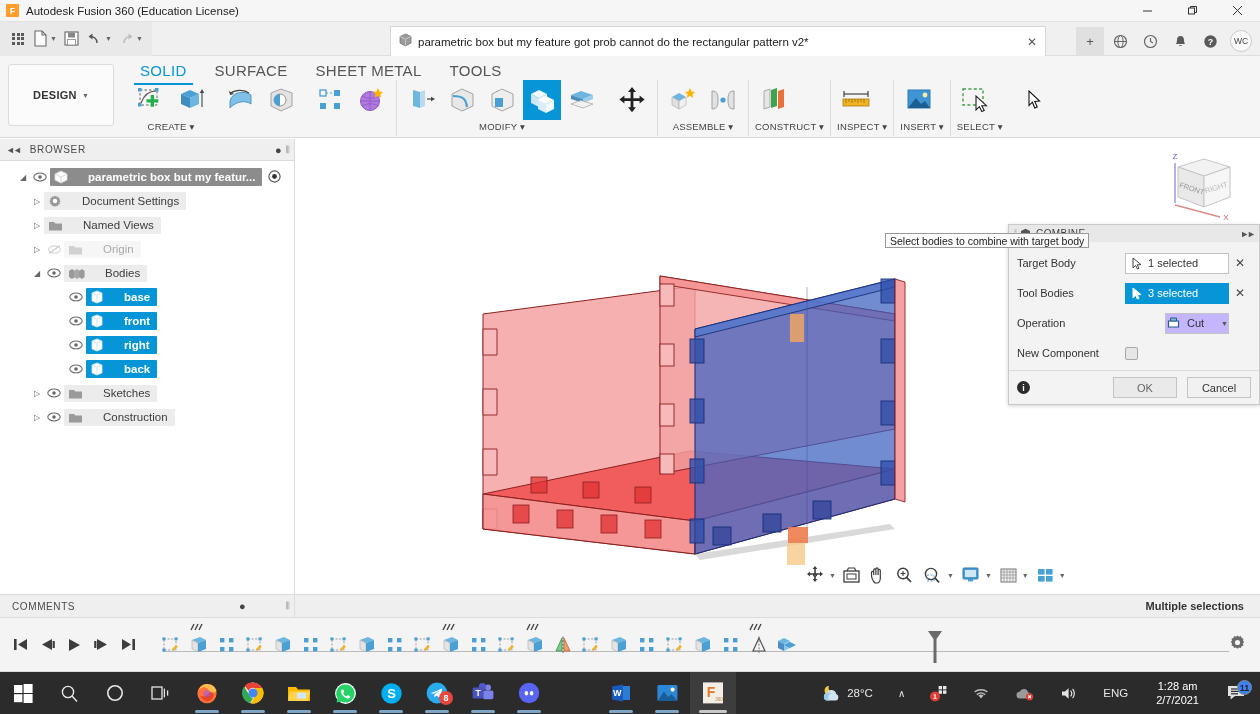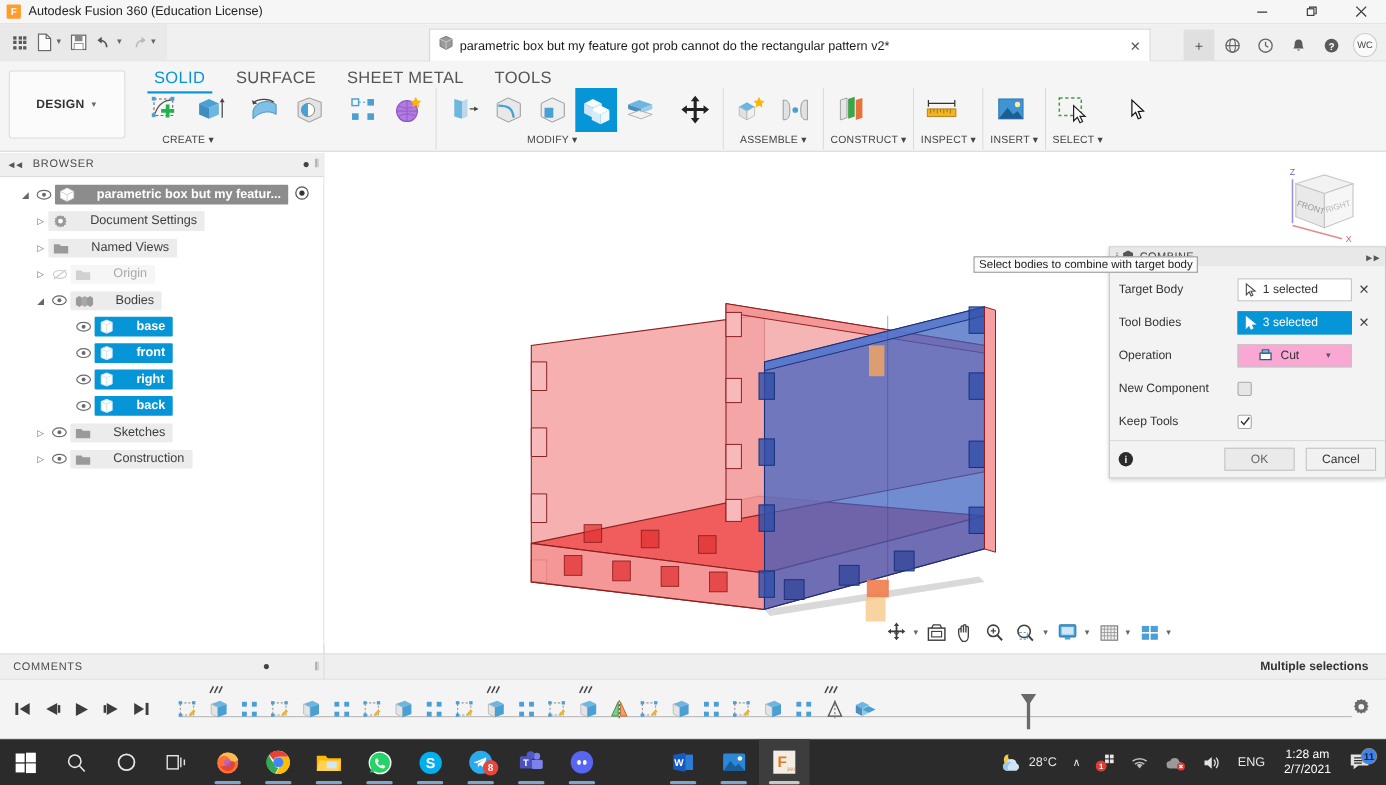--- a/index.html
+++ b/index.html
@@ -159,22 +159,22 @@
   .dlg-body { padding:6px 0 2px; }
   .row { display:flex; align-items:center; height:30px; padding:0 8px; }
   .row-label { width:108px; color:#333; }
   .pickbox {
     flex:1; height:21px; background:#fff; border:1px solid #c4c4c4;
     display:flex; align-items:center; padding:0 6px; gap:5px; color:#333;
   }
   .pickbox.active { background:#0696d7; border-color:#0696d7; color:#fff; }
   .row-x { width:22px; text-align:center; font-size:12px; color:#444; }
   .selectbox {
-    flex:1; height:21px; background:#f9a8d4; border:1px solid #c4c4c4;
-    display:flex; align-items:center; padding:0 17px; gap:6px; color:#333;
+    flex:1; height:21px; background:#c4b5fd; border:1px solid #c4c4c4;
+    display:flex; align-items:center; padding:0 0; gap:6px; color:#333;margin-left:40px;
   }
   .selectbox .sc { margin-left:auto; font-size:7px; color:#555; }
   .cbox {
     width:13px; height:13px; background:#fff; border:1px solid #a8a8a8;
     border-radius:2px; display:flex; align-items:center; justify-content:center;
     font-size:10px; color:#333;
   }
   .cbox.flat { background:#e6e6e6; }
   .dlg-foot {
     border-top:1px solid #dadada; height:34px; display:flex; align-items:center;
@@ -246,21 +246,21 @@
   .tb-item.active { background:#3d3d3d; }
   .tb-item.active:after {
     content:''; position:absolute; bottom:1px; left:9px; width:28px; height:3px;
     background:#c8c8c8; border-radius:2px;
   }
   .badge {
     position:absolute; right:7px; bottom:9px; min-width:14px; height:14px;
     background:#e8453c; color:#fff; border-radius:50%; font-size:9px;
     display:flex; align-items:center; justify-content:center; font-weight:bold;
   }
-  .tray { margin-left:auto; display:flex; align-items:center; height:42px; padding-right:4px; gap:0; }
+  .tray { margin-left:auto; display:flex; align-items:center; height:42px; padding-right:4px; gap:11px; }
   .tray-item { padding:0 7px; display:flex; align-items:center; color:#e6e6e6; font-size:11.5px; height:42px; }
   .clock { display:flex; flex-direction:column; align-items:center; justify-content:center; padding:0 10px; color:#fff; font-size:11px; line-height:14px; }
   .notif { position:relative; padding:0 10px 0 6px; display:flex; align-items:center; color:#e6e6e6; }
   .notif-badge {
     position:absolute; right:4px; bottom:7px; width:15px; height:15px; border-radius:50%;
     background:#3b82f6; color:#222; font-size:9px; font-weight:bold;
     display:flex; align-items:center; justify-content:center; border:1px solid #888;margin-left:28px;
   }
   .cursor-arrow { position:absolute; pointer-events:none; }
 </style>
@@ -985,31 +985,20 @@
           </svg>
           <span>Cut</span>
           <span class="sc">▼</span>
         </span>
         <span class="row-x"></span>
       </div>
       <div class="row">
         <span class="row-label">New Component</span>
         <span style="flex:1;display:flex">
           <span class="cbox flat"></span>
-        </span>
-        <span class="row-x"></span>
-      </div>
-      <div class="row">
-        <span class="row-label">Keep Tools</span>
-        <span style="flex:1;display:flex">
-          <span class="cbox">
-            <svg width="10" height="10" viewBox="0 0 10 10">
-                <path d="M1.2 5 L3.8 7.8 L8.8 1.6" fill="none" stroke="#333" stroke-width="1.3"></path>
-              </svg>
-          </span>
         </span>
         <span class="row-x"></span>
       </div>
     </div>
     <div class="dlg-foot">
       <span class="info-dot">i</span>
       <span style="margin-left:auto;display:flex;gap:10px">
         <span class="dbtn">OK</span>
         <span class="dbtn cancel">Cancel</span>
       </span>

